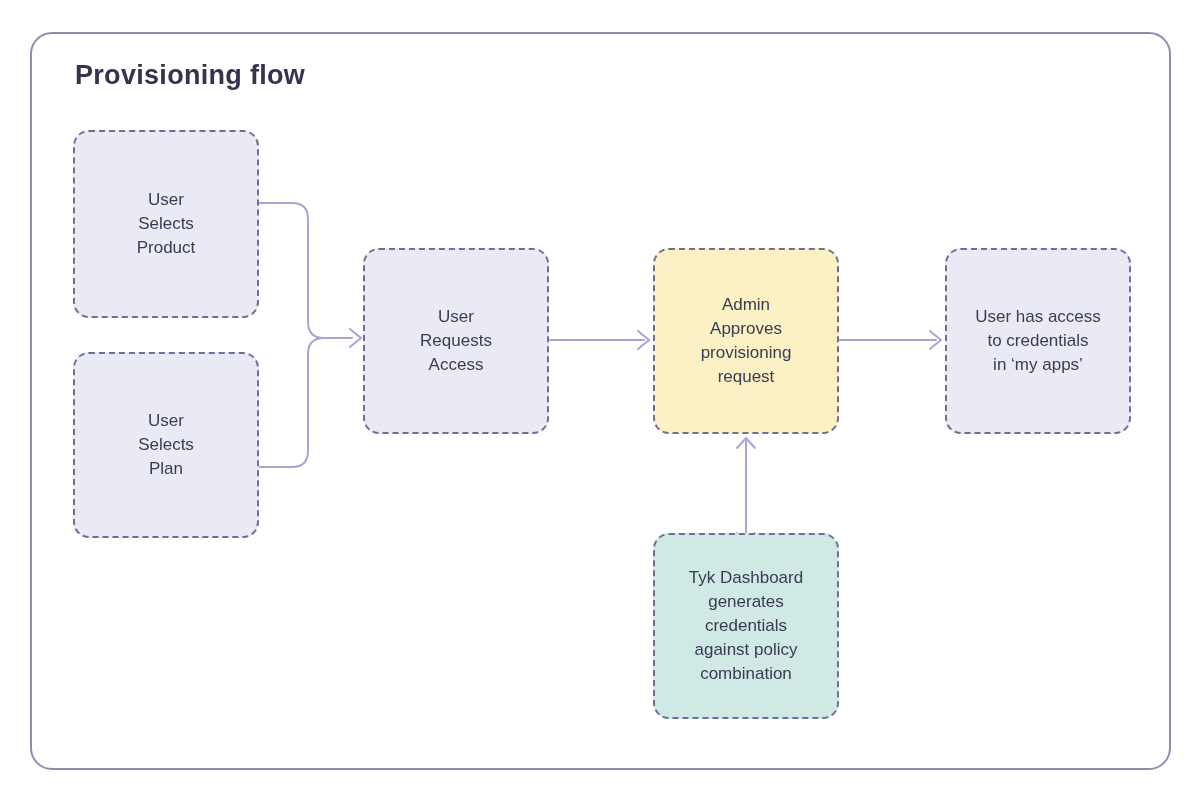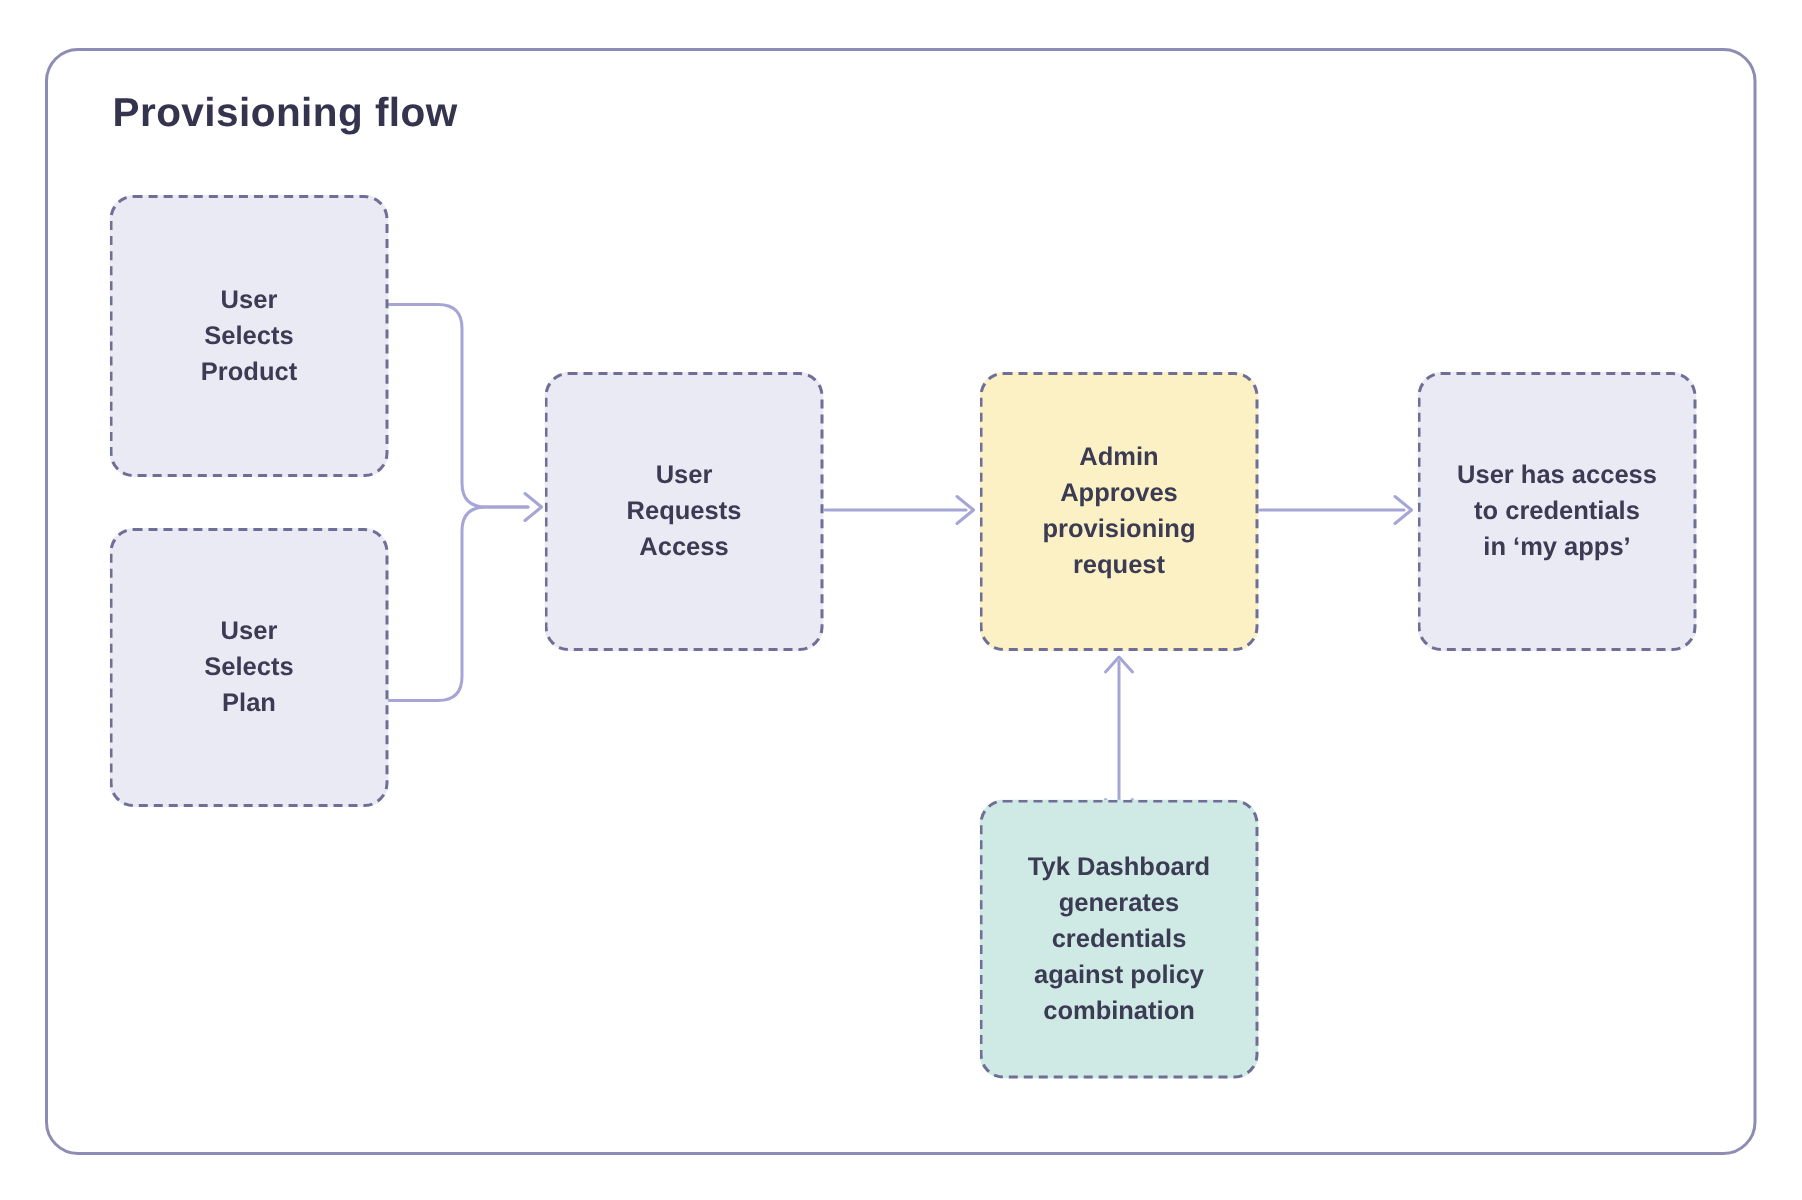--- a/index.html
+++ b/index.html
@@ -45,21 +45,20 @@
   }
   .node {
     position: absolute;
     width: 186px; height: 186px;
     border: 2px dashed #6e6e97;
     border-radius: 16px;
     display: flex;
     align-items: center;
     justify-content: center;
     padding: 22px;
-    font-weight: bold;
   }
   .node span {
     white-space: pre-line;
     text-align: center;
     font-size: 17px;
     line-height: 1.42;
     color: #3b3b54;
   }
   .node.lavender { background: #eaeaf4; }
   .node.yellow   { background: #fbf1c5; }

